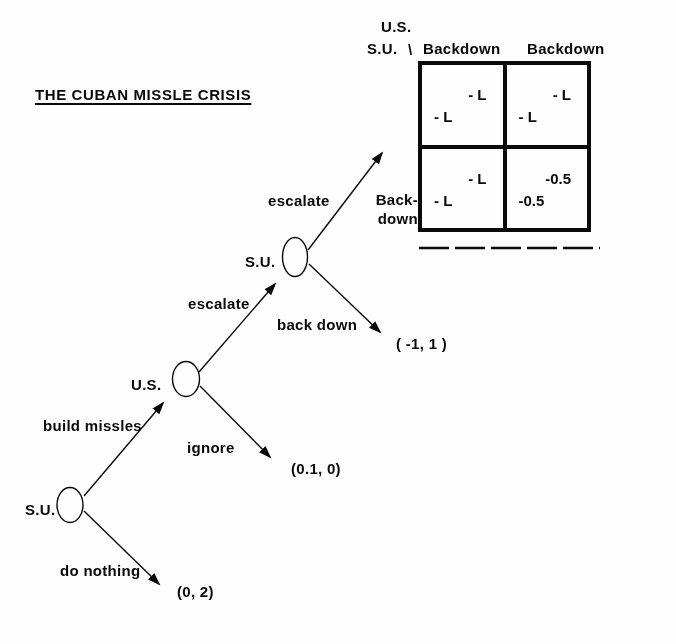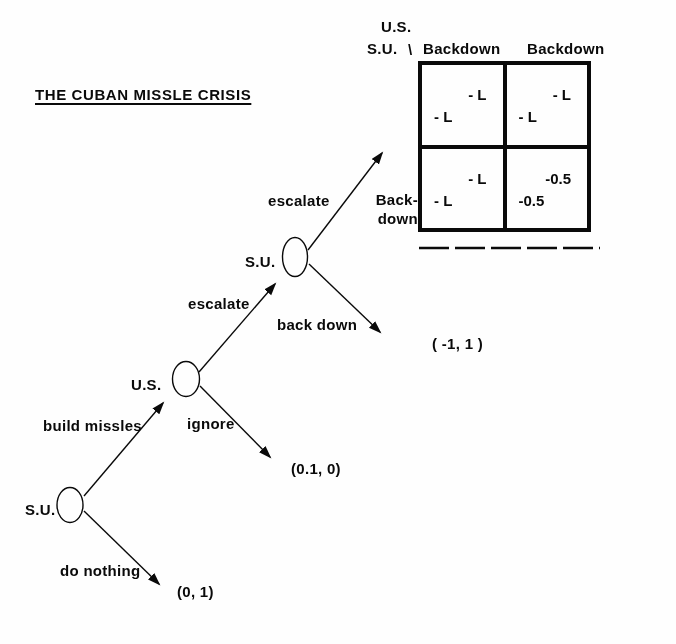--- a/index.html
+++ b/index.html
@@ -125,20 +125,20 @@
 
 
   <div class="lbl node-label" style="left:245px; top:254px;">S.U.</div>
   <div class="lbl node-label" style="left:131px; top:377px;">U.S.</div>
   <div class="lbl node-label" style="left:25px; top:502px;">S.U.</div>
 
   <div class="lbl" style="left:268px; top:193px;">escalate</div>
   <div class="lbl" style="left:188px; top:296px;">escalate</div>
   <div class="lbl" style="left:277px; top:317px;">back down</div>
   <div class="lbl" style="left:43px; top:418px;">build missles</div>
-  <div class="lbl" style="left:187px; top:416px;">ignore</div>
+  <div class="lbl" style="left:187px; top:440px;">ignore</div>
   <div class="lbl" style="left:60px; top:563px;">do nothing</div>
 
-  <div class="lbl" style="left:396px; top:336px;margin-left:36px;">( -1, 1 )</div>
+  <div class="lbl" style="left:396px; top:336px;">( -1, 1 )</div>
   <div class="lbl" style="left:291px; top:461px;">(0.1, 0)</div>
-  <div class="lbl" style="left:177px; top:584px;">(0, 1)</div>
+  <div class="lbl" style="left:177px; top:584px;">(0, 2)</div>
 
 </div>
 
 </body></html>

